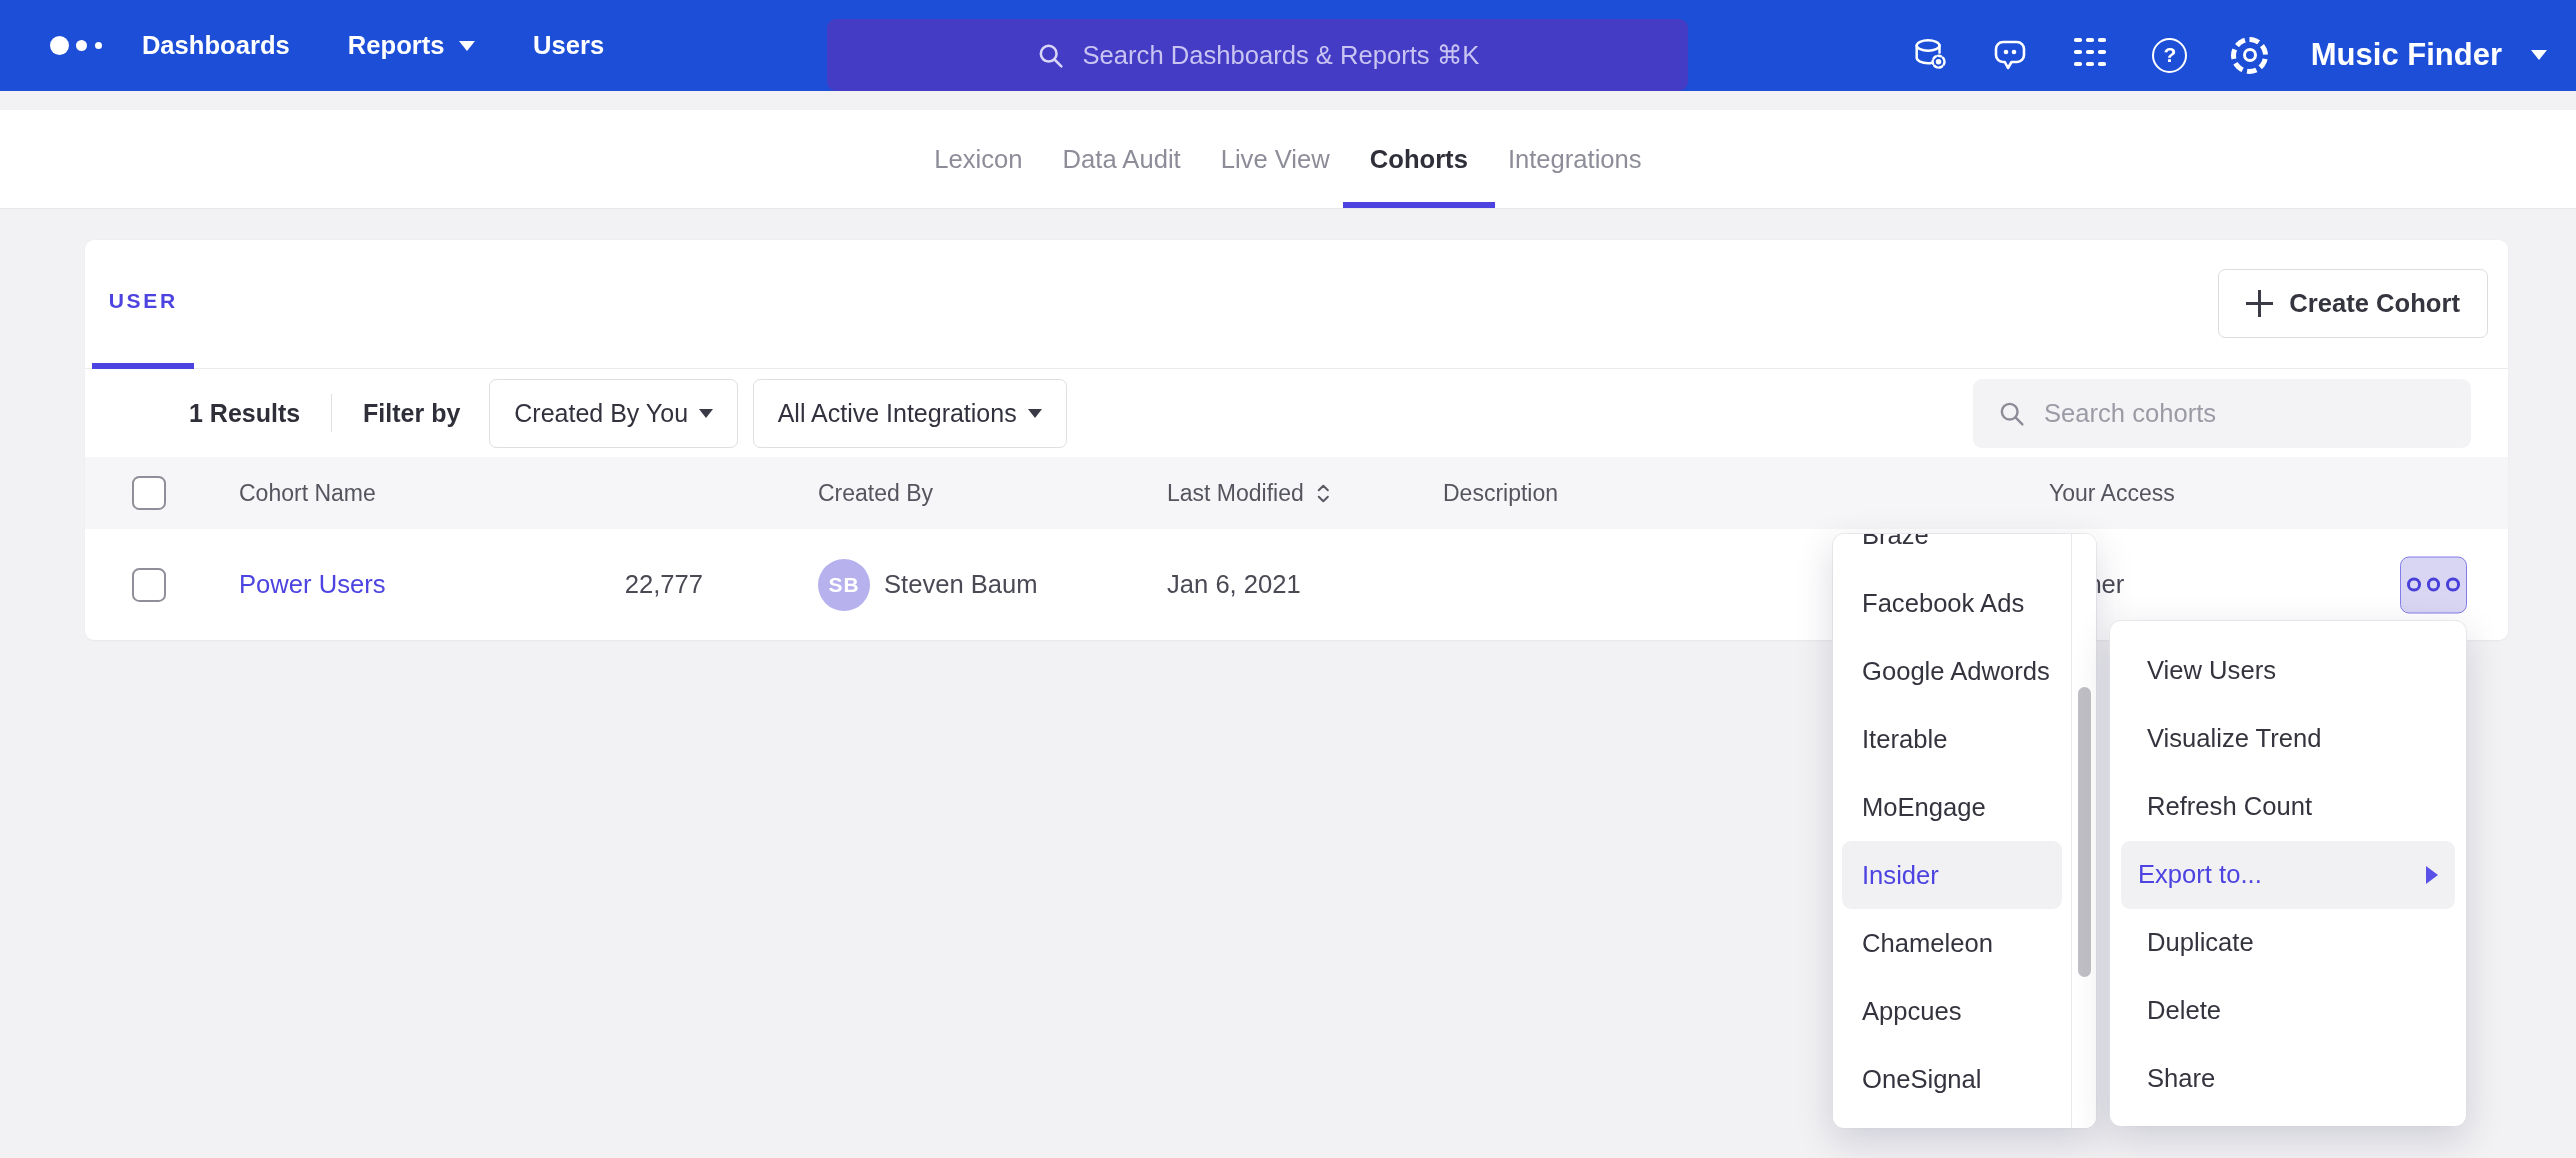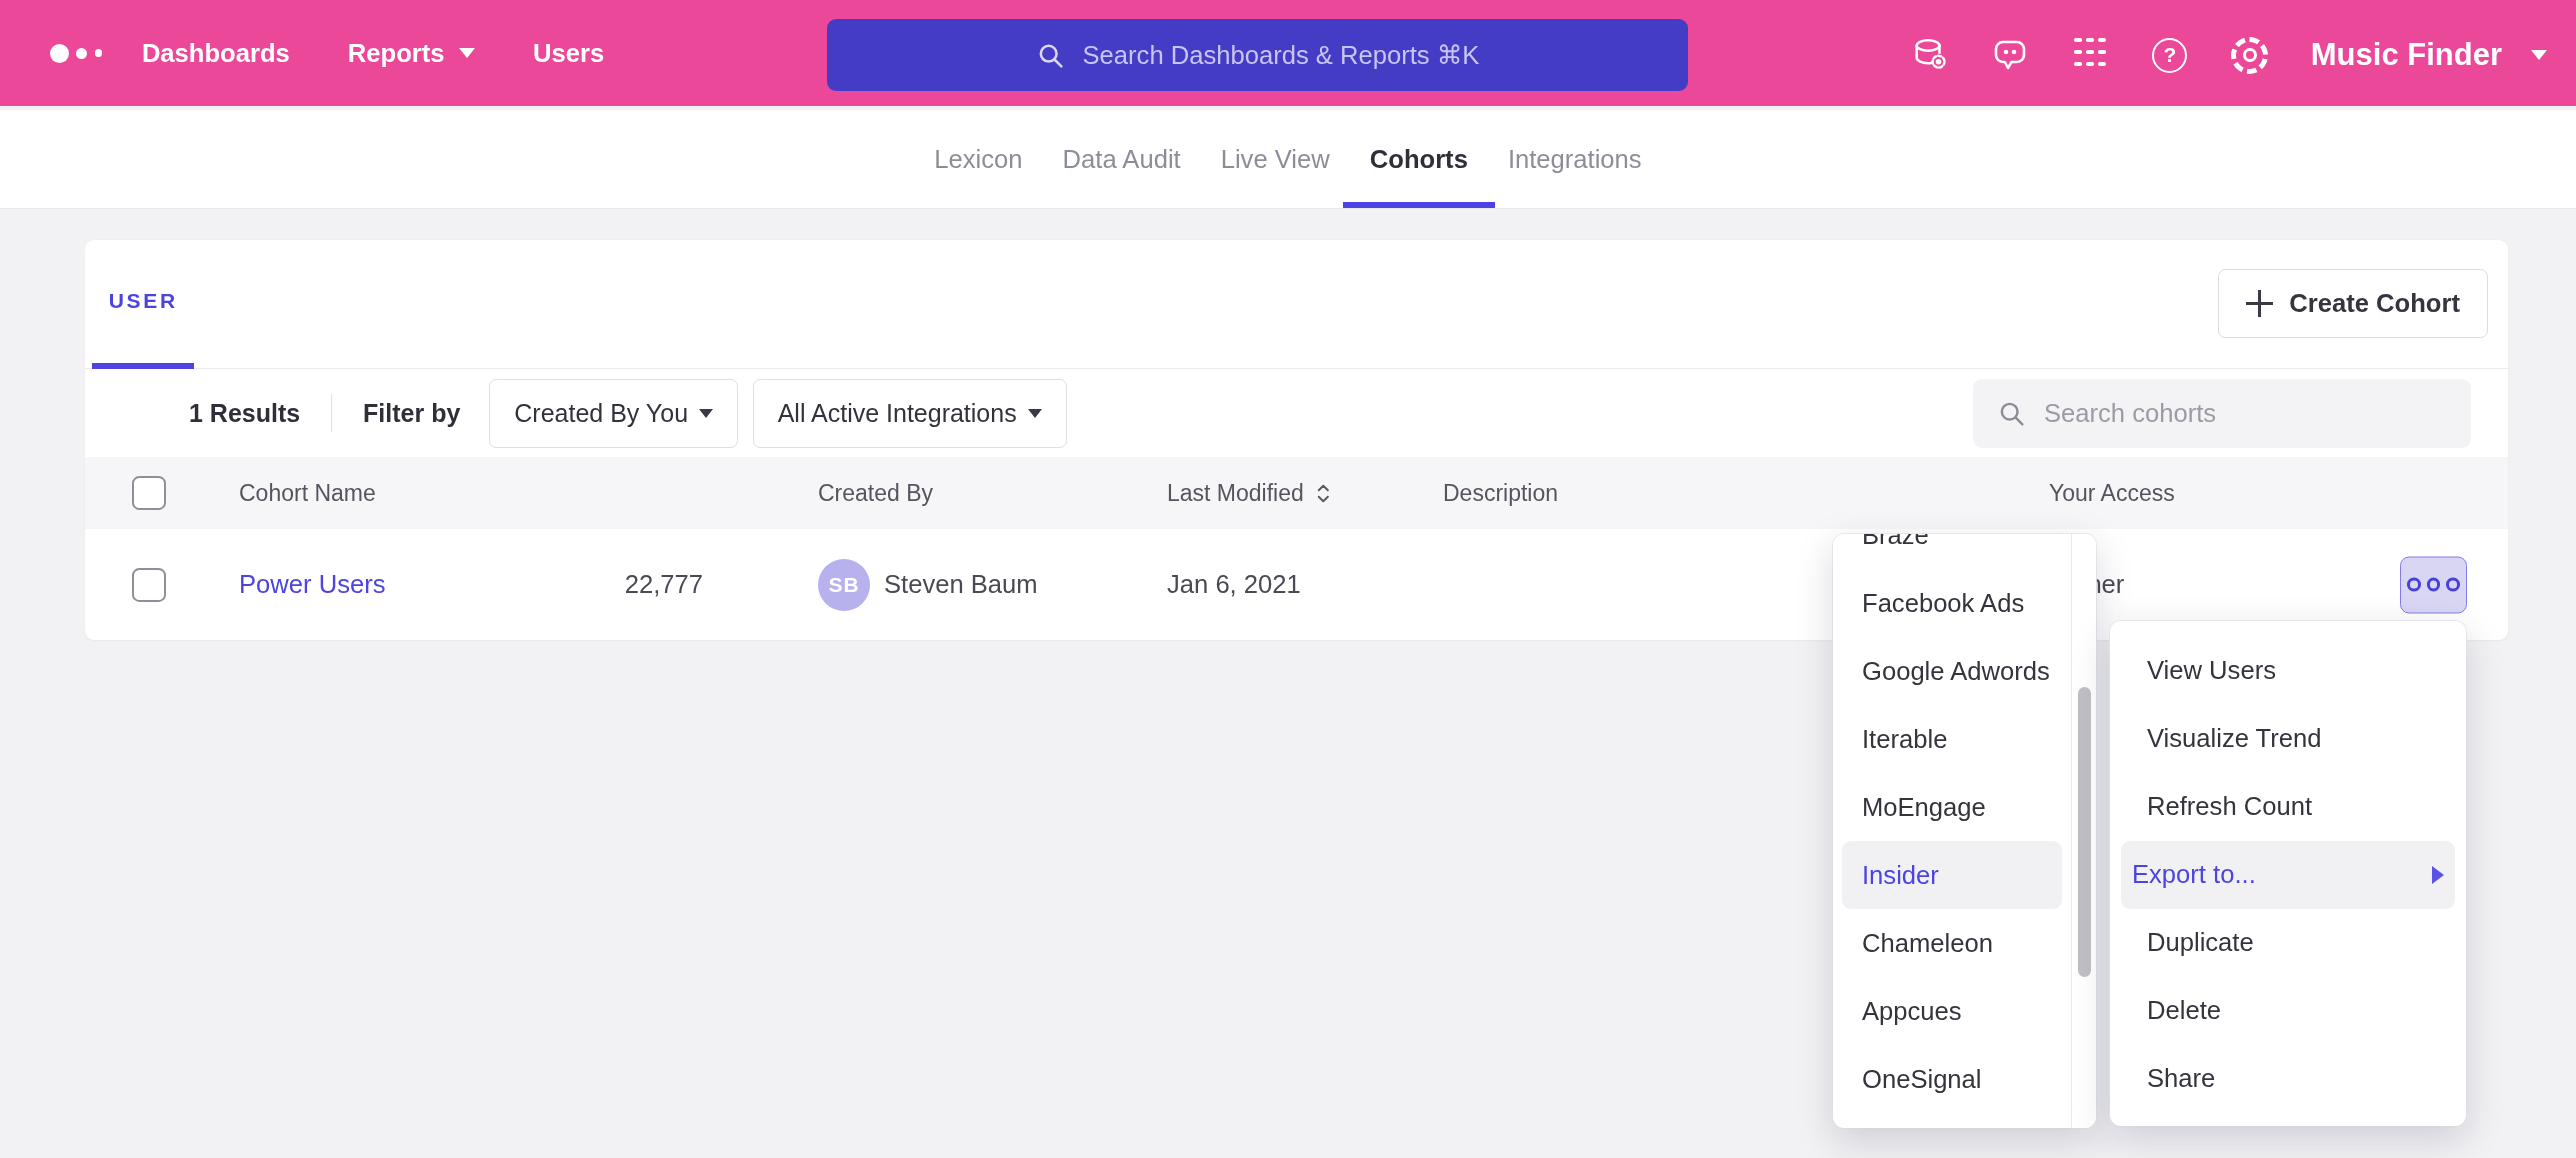--- a/index.html
+++ b/index.html
@@ -1,21 +1,21 @@
 <!DOCTYPE html>
 <html style="font-size:14.6px"><head>
 <meta charset="utf-8">
 <style>
   *{box-sizing:border-box;margin:0;padding:0}
   html,body{width:2576px;height:1158px}
   body{font-family:"Liberation Sans","DejaVu Sans",sans-serif;background:#F2F2F4;overflow:hidden}
   #screen{position:relative;width:2576px;height:1158px;background:#F2F2F4;overflow:hidden}
 
   
-  .topnav{position:absolute;left:0;top:0;width:100%;height:106px;background:#ec4899;display:flex;align-items:center;color:#fff}
+  .topnav{position:absolute;left:0;top:0;width:100%;height:91px;background:#1d4ed8;display:flex;align-items:center;color:#fff}
   .logo{display:flex;align-items:center;gap:7.3px;margin-left:50px}
   .logo i{display:block;border-radius:50%;background:#fff}
   .logo .d1{width:19px;height:19px}
   .logo .d2{width:11px;height:11px}
   .logo .d3{width:7.3px;height:7.3px}
   .navlinks{display:flex;align-items:center;margin-left:40px;gap:58px}
   .navlink{display:flex;align-items:center;gap:14.6px;font-size:25.6px;font-weight:600;color:#fff;text-decoration:none;cursor:pointer}
   .caret{width:0;height:0;border-left:8.2px solid transparent;border-right:8.2px solid transparent;border-top:10px solid currentColor}
   .nav-search{position:absolute;left:827px;top:19px;width:861px;height:72px;border-radius:9px;background:#453CC5;display:flex;align-items:center;justify-content:center;gap:18px;cursor:text}
   .nav-search svg{flex:0 0 auto}
@@ -78,21 +78,21 @@
   .menu ul{list-style:none}
   .menu li{height:68px;display:flex;align-items:center;font-size:25.6px;color:#34343E;cursor:pointer}
   .export-menu{left:1833px;top:534px;width:263px;height:594px;overflow:hidden;z-index:30}
   .export-menu ul{position:absolute;left:0;right:25px;top:-33px}
   .export-menu li{padding-left:29px}
   .export-menu li.active{margin:0 9px;padding-left:20px;background:#F1F1F4;border-radius:9px;color:#4C43E0}
   .gutter{position:absolute;top:0;right:0;bottom:0;width:25px;background:#fff;border-left:0.9px solid #E9E9ED;cursor:pointer}
   .thumb{position:absolute;left:5.5px;width:13.7px;top:153px;height:290px;background:#BFBFC5;border-radius:7.3px}
   .context-menu{left:2110px;top:621px;width:356px;height:505px;padding-top:15.5px;z-index:31}
   .context-menu li{padding-left:37px}
-  .context-menu li.active{margin:0 11px;padding:0 11px;justify-content:space-between;background:#F1F1F4;border-radius:9px;color:#4C43E0}
+  .context-menu li.active{margin:0 11px;padding:0 17px;justify-content:space-between;background:#F1F1F4;border-radius:9px;color:#4C43E0}
   .arrow-right{width:0;height:0;border-top:9px solid transparent;border-bottom:9px solid transparent;border-left:12px solid #5A52E8}
 </style>
 </head>
 <body>
 
 <div id="screen">
 
   <header class="topnav">
     <div class="logo">
         <i class="d1"></i>

